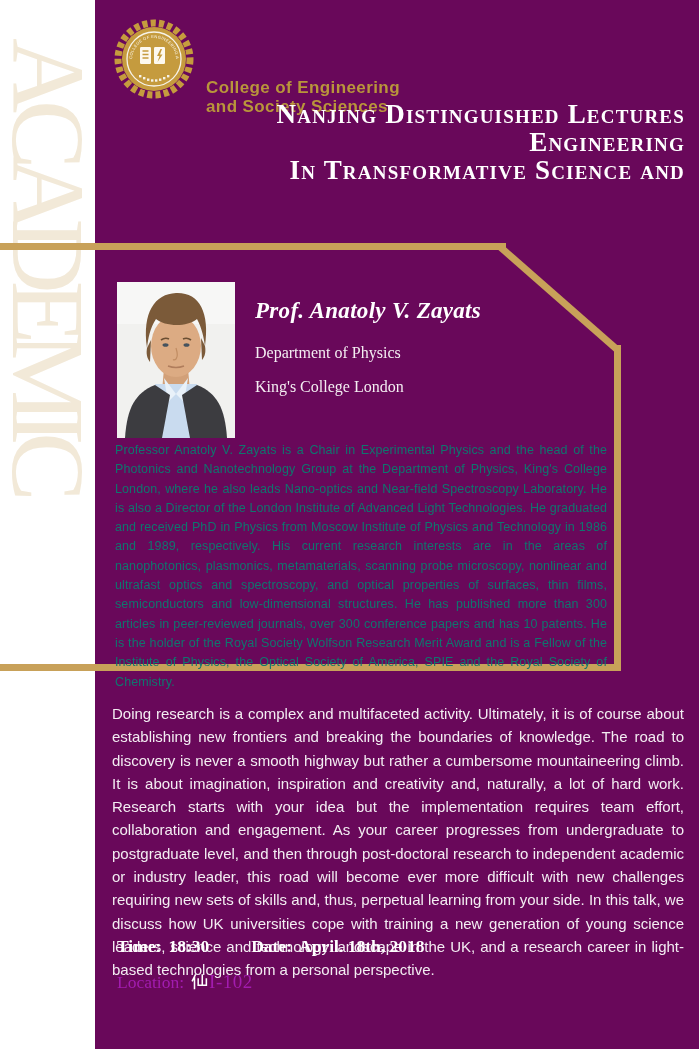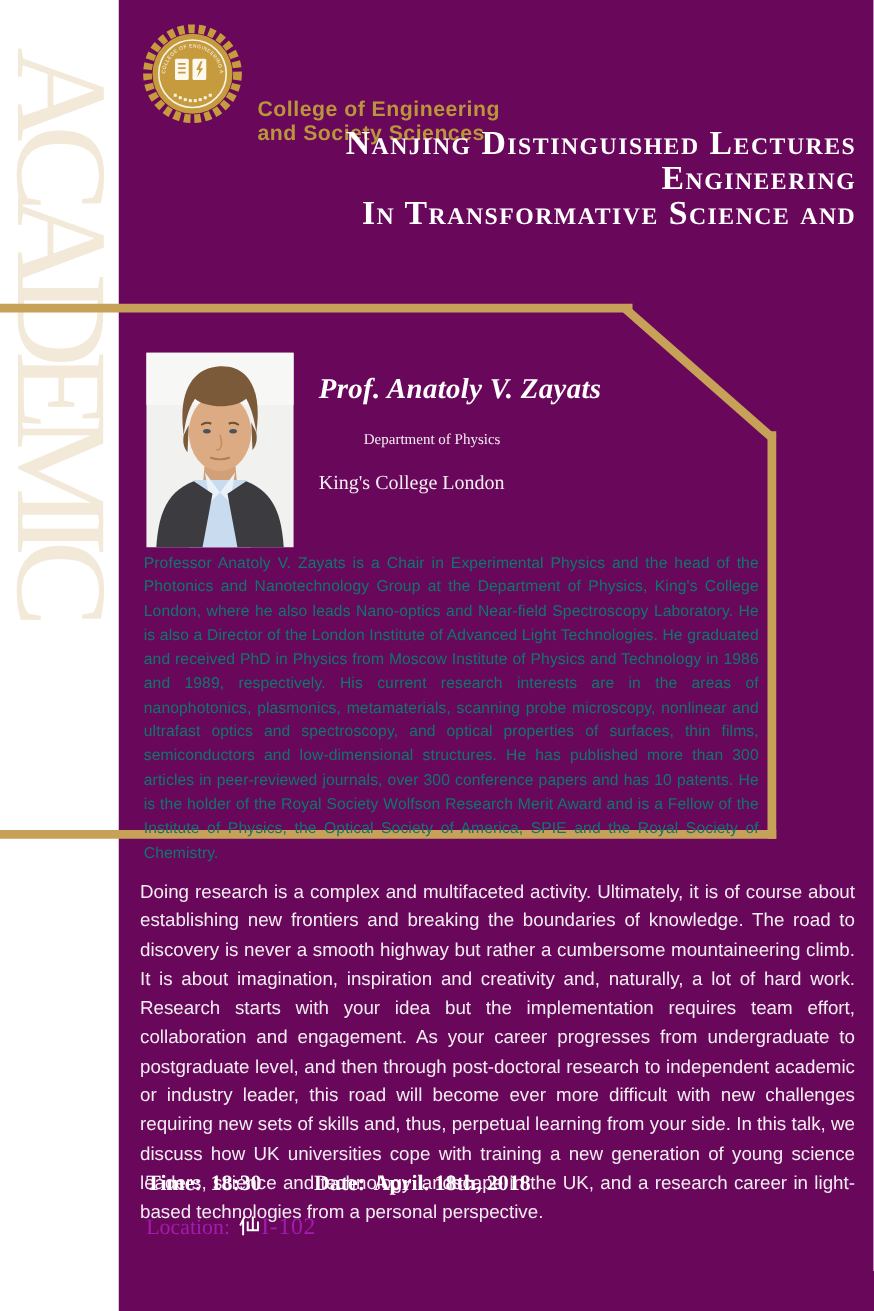--- a/index.html
+++ b/index.html
@@ -39,21 +39,21 @@
     font-size:27px; line-height:28px; letter-spacing:1.2px;text-align:right;
   }
   .topic-subtitle {
     position:absolute; left:110px; top:201px; width:560px; z-index:3;
     color:#c09c4e; font-weight:bold; font-size:23px; letter-spacing:0.2px;
   }
   
   .photo { position:absolute; left:117px; top:282px; width:118px; height:156px; z-index:3; }
   .speaker-name { position:absolute; left:255px; top:298px; color:#ffffff;
     font-weight:bold; font-size:23px; letter-spacing:0.3px; z-index:3;font-style:italic; }
-  .speaker-dept { position:absolute; left:255px; top:344px; color:#f4eef2; font-size:12px; z-index:3;margin-left:36px; }
+  .speaker-dept { position:absolute; left:255px; top:344px; color:#f4eef2; font-size:16px; z-index:3; }
   .speaker-affil{ position:absolute; left:255px; top:378px; color:#f4eef2; font-size:16px; z-index:3; }
   .speaker-bio {
     position:absolute; left:115px; top:441px; width:492px; z-index:3;
     font-family:"Liberation Sans", sans-serif; font-size:12.5px; line-height:19.3px;
     letter-spacing:0.1px; color:#0f766e; text-align:justify;
   }
   
   .abstract {
     position:absolute; left:112px; top:702px; width:572px; z-index:3;
     font-family:"Liberation Sans", sans-serif; font-size:15px; line-height:23.3px;

